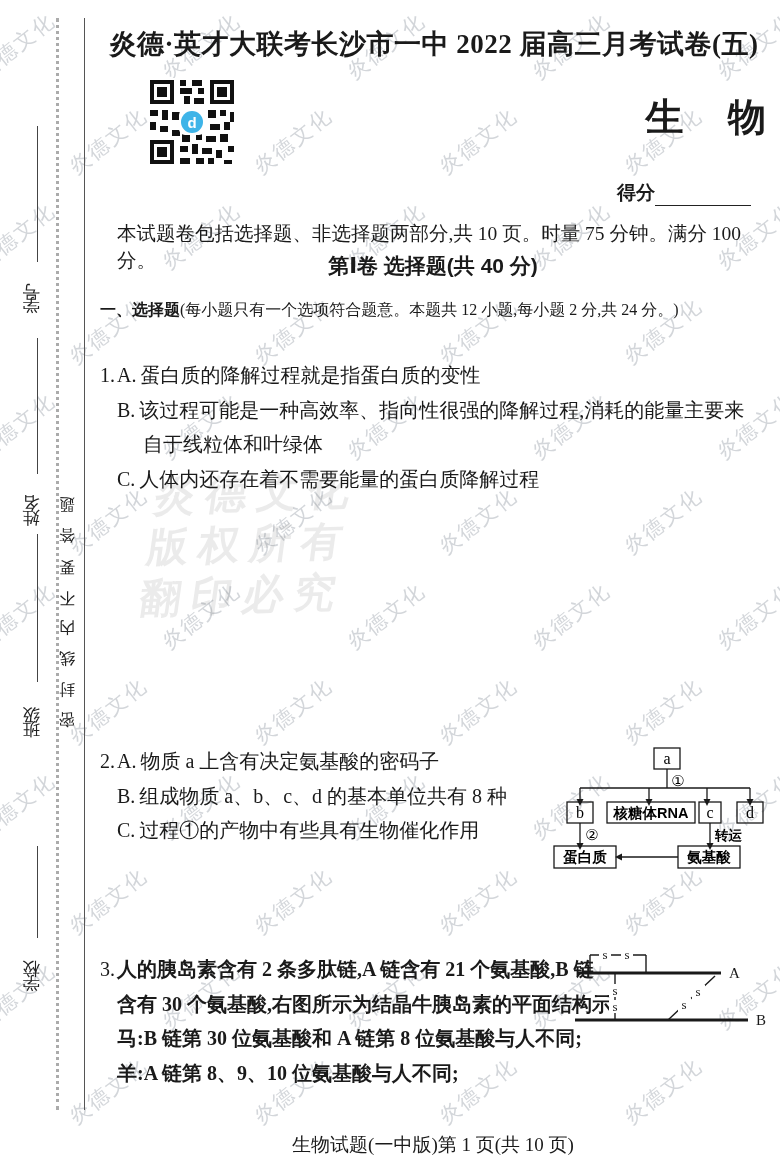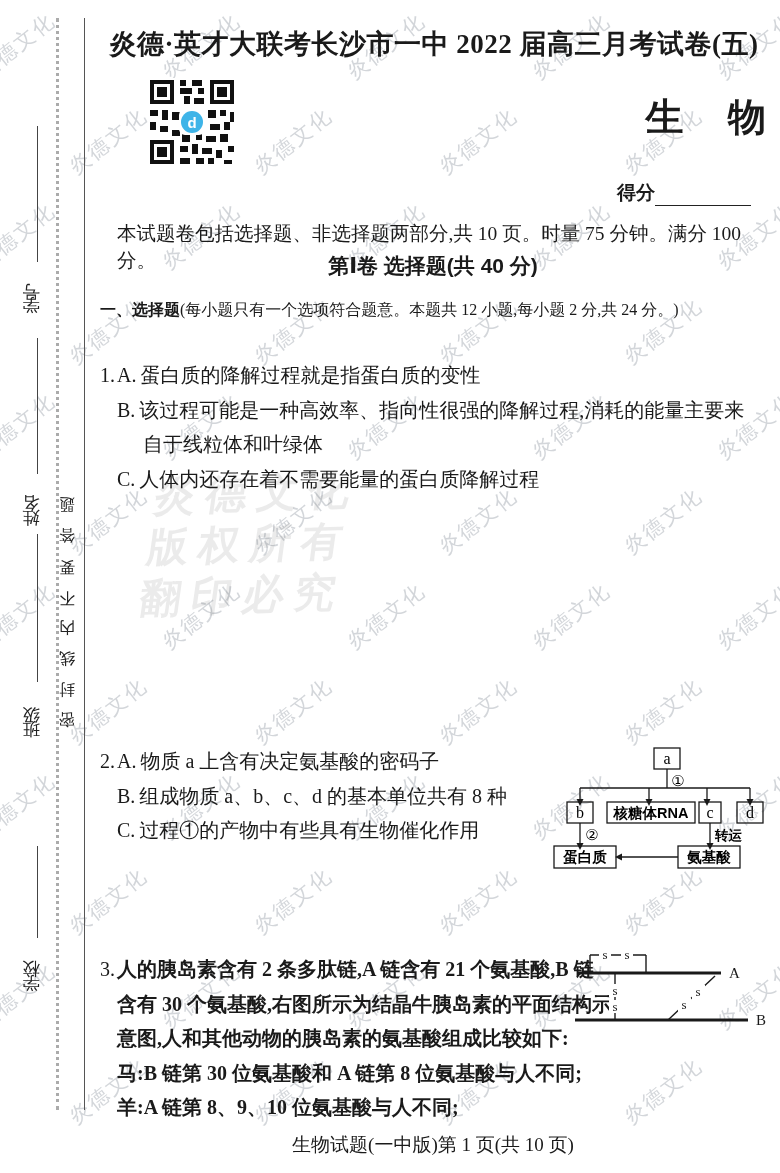--- a/index.html
+++ b/index.html
@@ -278,21 +278,20 @@
           <text x="157" y="116" text-anchor="middle" font-size="14.5" class="sans">氨基酸</text>
         </svg>
       </div>
     </div>
 
     <div class="question" id="q3">
       <div class="q-body">
         <span class="qnum">3.</span>
         <div class="line">人的胰岛素含有 2 条多肽链,A 链含有 21 个氨基酸,B 链</div>
         <div class="line">含有 30 个氨基酸,右图所示为结晶牛胰岛素的平面结构示</div>
-        <div class="line">意图,人和其他动物的胰岛素的氨基酸组成比较如下:</div>
         <div class="line">马:B 链第 30 位氨基酸和 A 链第 8 位氨基酸与人不同;</div>
         <div class="line">羊:A 链第 8、9、10 位氨基酸与人不同;</div>
       </div>
 
       <div class="diagram3">
         <svg width="220" height="100" viewBox="0 0 220 100">
           <g fill="none" stroke="#1a1a1a">
             <line x1="14" y1="35" x2="158" y2="35" stroke-width="3.2"></line>
             <line x1="12" y1="82" x2="185" y2="82" stroke-width="3.2"></line>
             <g stroke-width="1.4">

